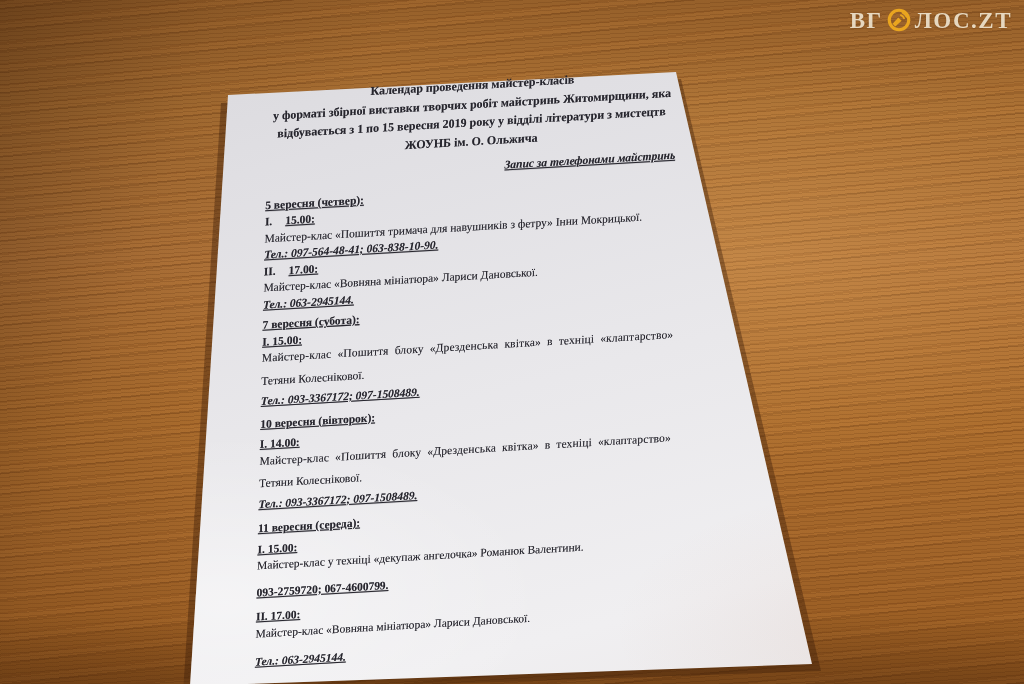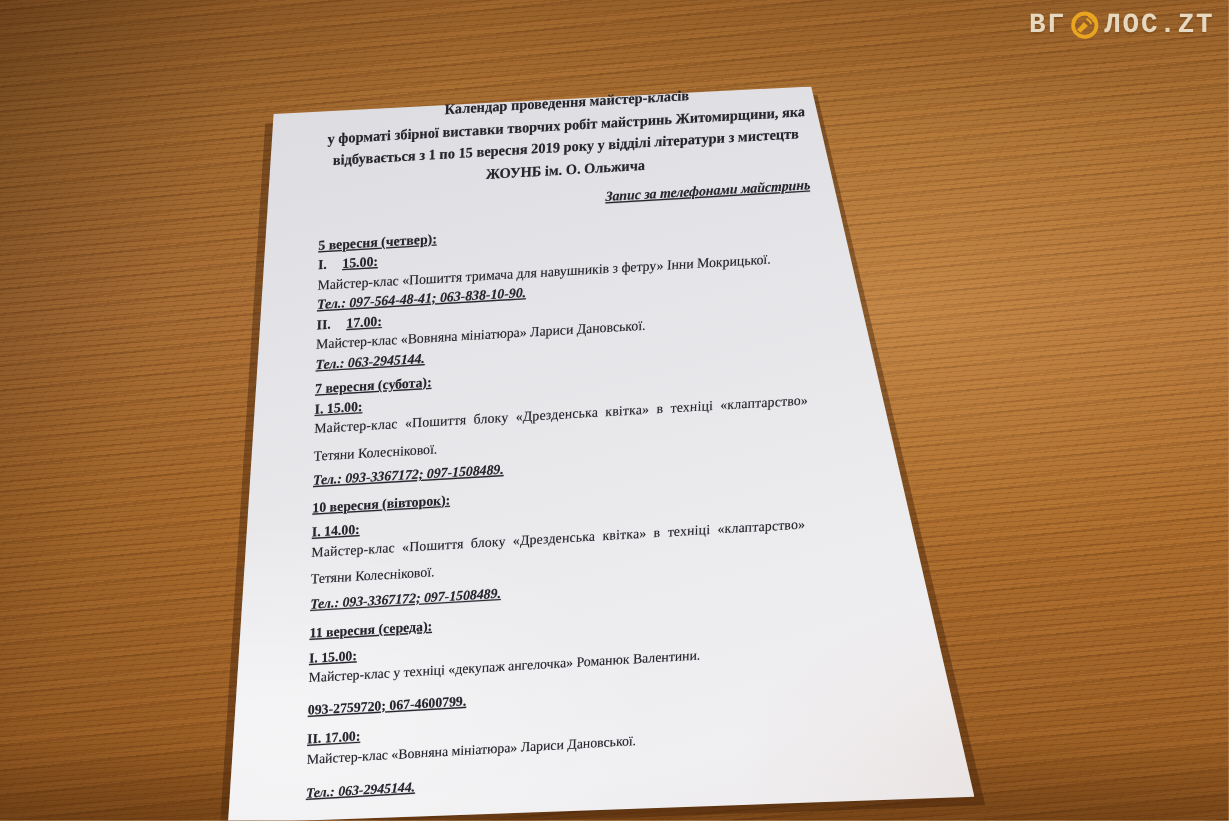--- a/index.html
+++ b/index.html
@@ -11,22 +11,22 @@
     background:
       radial-gradient(ellipse 60% 45% at 72% 38%, rgba(255,200,120,0.20), rgba(255,200,120,0) 70%),
       linear-gradient(108deg, rgba(40,18,4,0.38) 0%, rgba(40,18,4,0.10) 18%, rgba(40,18,4,0) 32%),
       linear-gradient(to top, rgba(45,20,5,0.30) 0%, rgba(45,20,5,0) 10%),
       repeating-linear-gradient(176deg, rgba(84,42,10,0.18) 0 1px, rgba(84,42,10,0) 1px 4px),
       repeating-linear-gradient(174deg, rgba(128,70,22,0.22) 0 2px, rgba(198,128,58,0.14) 2px 8px, rgba(96,50,14,0.20) 8px 10px, rgba(198,128,58,0) 10px 21px),
       linear-gradient(to bottom, #96602a 0%, #ab7134 16%, #b4763a 38%, #ad6e2e 62%, #a16429 82%, #95591f 100%);
   }
 
   
-  .watermark{position:absolute;top:8px;right:12px;display:flex;align-items:center;gap:3px;
-    font-family:Liberation Mono, monospace;font-weight:bold;font-size:23px;letter-spacing:1.5px;
+  .watermark{position:absolute;top:8px;right:12px;display:flex;align-items:flex-start;gap:3px;
+    font-family:Liberation Serif, serif;font-weight:bold;font-size:23px;letter-spacing:1.5px;
     color:rgba(244,235,214,0.88);text-shadow:0 1px 2px rgba(90,45,10,0.35);}
   .watermark svg{display:block;margin:0 1px;}
 
   
   .paper-shadow{position:absolute;inset:0;
     clip-path:polygon(221px 103px, 681px 79px, 821px 671px, 183px 693px);
     background:rgba(58,28,7,0.40);filter:blur(5px);}
   .paper{position:absolute;inset:0;
     clip-path:polygon(228px 95px, 676px 72px, 812px 664px, 190px 686px);
     background:

